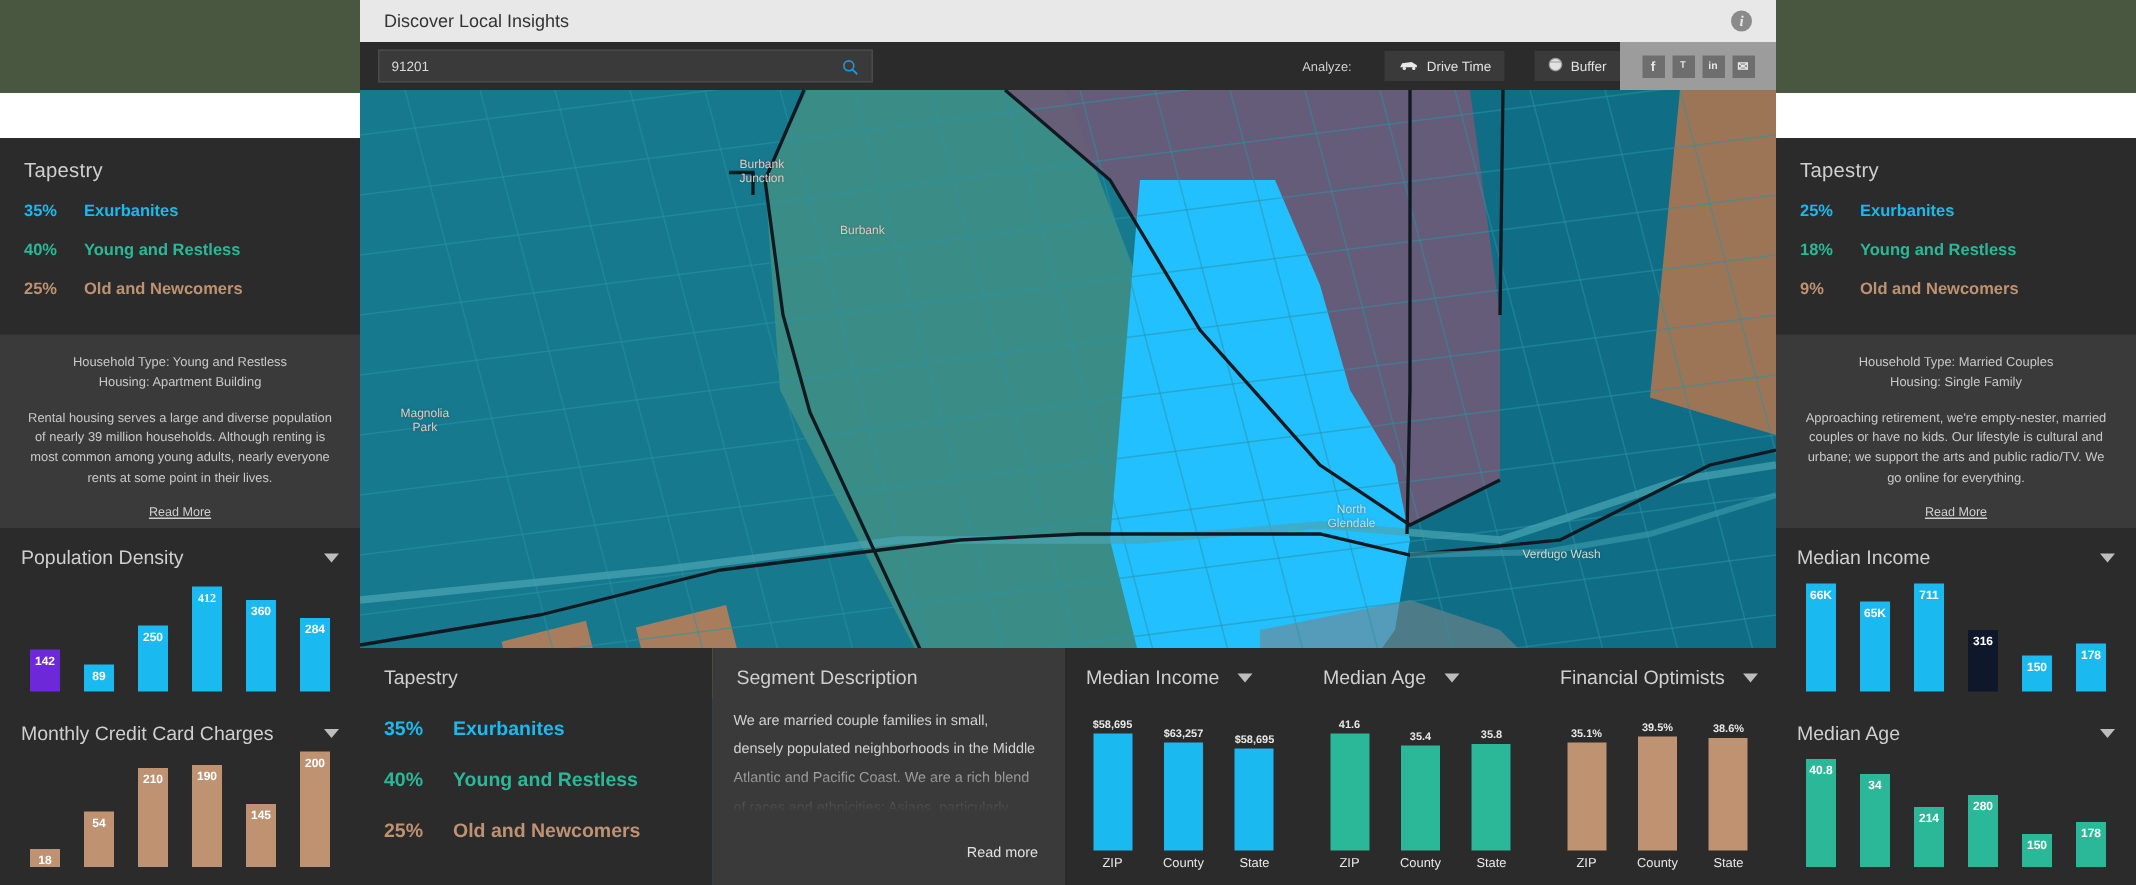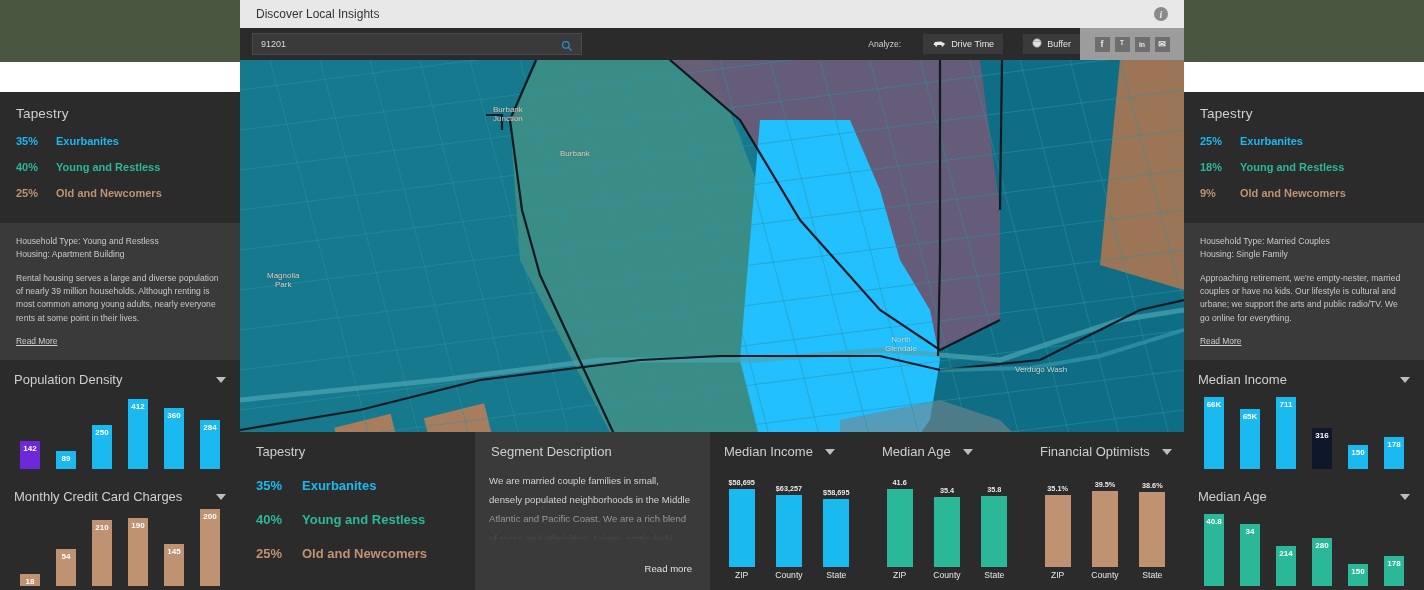--- a/index.html
+++ b/index.html
@@ -39,22 +39,22 @@
     font-size: 13.5px; color: #cfcfcf; letter-spacing: .2px;
     margin-bottom: 14px; font-weight: 400;
   }
   .tap-row {
     display: flex; align-items: baseline; margin-bottom: 14px;
     font-size: 11px; font-weight: 700;
   }
   .tap-pct { width: 40px; flex: none; }
 
   .desc-block {
-    background: #3a3a3a; padding: 12px 16px 12px 16px;
-    font-size: 8.6px; line-height: 1.55; color: #c9c9c9;
+    background: #3a3a3a; padding: 12px 16px 4px 16px;
+    font-size: 8.6px; line-height: 1.55; color: #c9c9c9; text-align: center;
   }
   .desc-meta { margin-bottom: 10px; }
   .desc-body { margin-bottom: 10px; }
   .read-more {
     font-size: 8.4px; color: #cfcfcf; text-decoration: underline; cursor: pointer;
   }
 
   
   .mini-chart { padding: 12px 14px 8px 14px; position: relative; }
   .mini-chart-head {
@@ -235,21 +235,21 @@
           <div class="mini-bars">
             <div class="mini-bar" style="height: 28px; background: #6d28d9;">
               <span class="val">142</span>
             </div>
             <div class="mini-bar" style="height: 18px; background: rgb(26, 185, 240);">
               <span class="val">89</span>
             </div>
             <div class="mini-bar" style="height: 44px; background: rgb(26, 185, 240);">
               <span class="val">250</span>
             </div>
-            <div class="mini-bar" style="height: 70px; background: rgb(26, 185, 240);">
+            <div class="mini-bar" style="height: 70px; background: rgb(26, 185, 240); font-family: Liberation Serif, serif;">
               <span class="val">412</span>
             </div>
             <div class="mini-bar" style="height: 61px; background: rgb(26, 185, 240);">
               <span class="val">360</span>
             </div>
             <div class="mini-bar" style="height: 49px; background: rgb(26, 185, 240);">
               <span class="val">284</span>
             </div>
           </div>
         </div>

